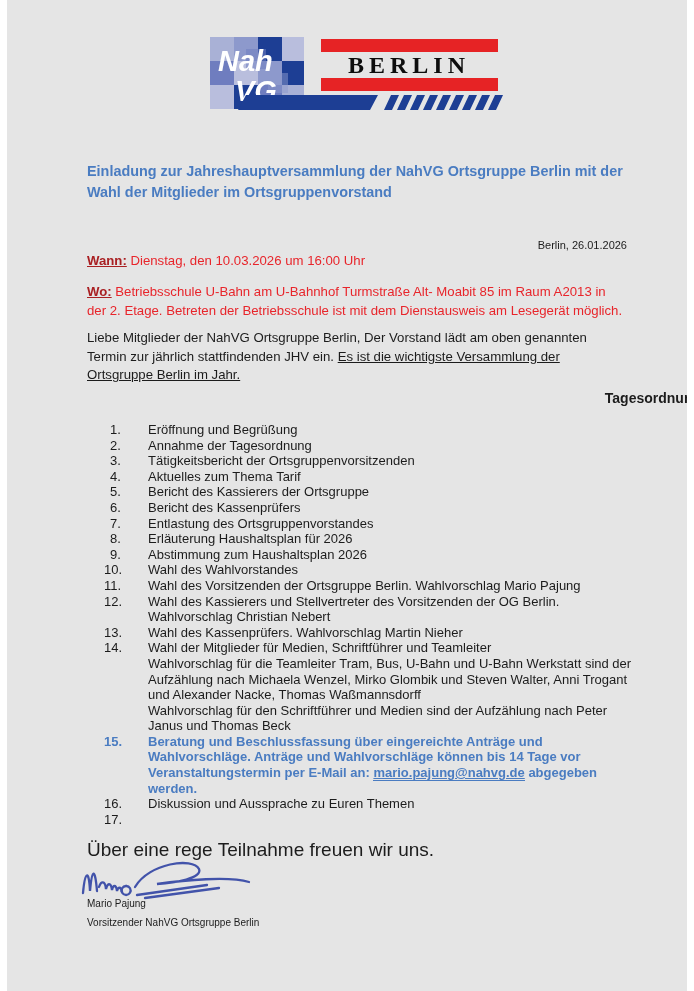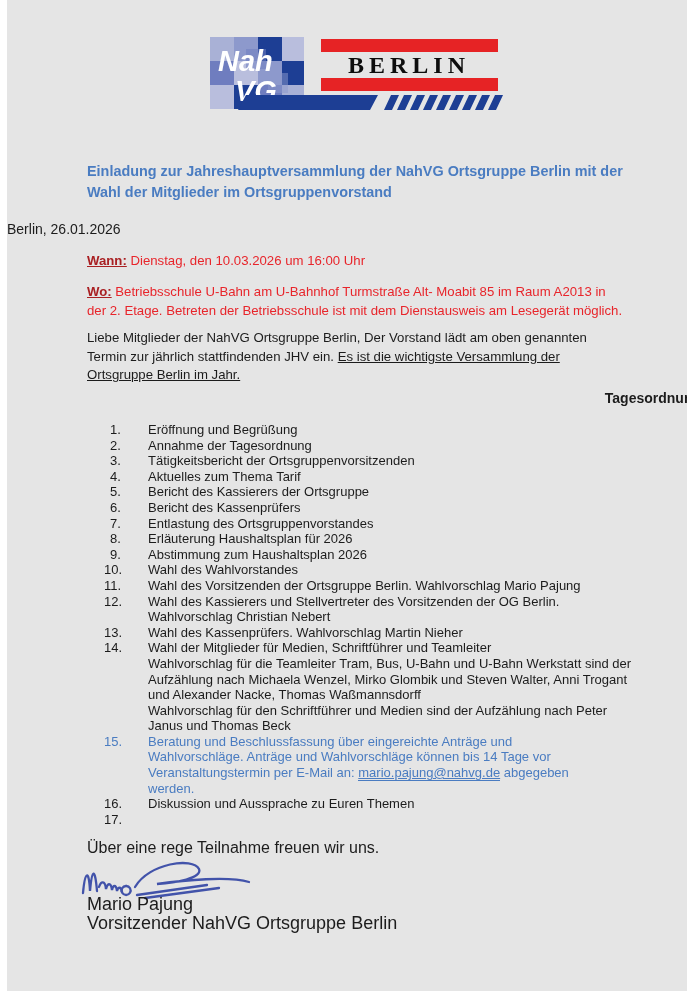--- a/index.html
+++ b/index.html
@@ -14,22 +14,22 @@
 
   .logo-wrap { left:201px; top:29px; width:300px; height:85px; }
 
   .letter-title {
     left:80px; top:139px; width:580px;
     font-size:14.4px; font-weight:bold; line-height:21px;
     color:var(--heading-blue, #4a7cc1);
     margin-top:22px;
   }
   .dateline {
-    left:0; top:220px; width:620px; text-align:left;
-    font-size:14px; line-height:18px;
+    left:0; top:236px; width:620px; text-align:right;
+    font-size:11px; line-height:18px;
   }
   .para { left:80px; width:585px; font-size:13.2px; line-height:18.5px; }
   .when-para  { top:252px; }
   .where-para { top:283px; }
   .intro-para { top:329px; }
 
   .red-label {
     color:var(--label-dark-red, #a92023);
     font-weight:bold; text-decoration:underline;
   }
@@ -40,29 +40,29 @@
     left:0; top:390px; width:694px; text-align:right;
     font-size:14px; font-weight:bold;
   }
   .agenda-list { left:80px; top:422px; width:585px; font-size:13px; line-height:15.6px; }
   .agenda-item { display:flex; align-items:flex-start; }
   .agenda-item .num {
     flex:0 0 61px; box-sizing:border-box; padding-left:23px;
   }
   .agenda-item .num.wide { padding-left:17px; }
   .agenda-item .txt { flex:1 1 auto; white-space:pre-wrap; }
-  .agenda-item.blue-item { color:var(--heading-blue, #4a7cc1); font-weight:normal; }
+  .agenda-item.blue-item { color:var(--heading-blue, #4a7cc1); font-weight:bold; }
   .email-link {
     text-decoration:underline; cursor:pointer;
     border-bottom:1px solid var(--heading-blue, #4a7cc1);
   }
 
-  .closing { left:80px; top:839px; font-size:16px; }
+  .closing { left:80px; top:839px; font-size:19px; }
   .signature-wrap { left:70px; top:855px; width:230px; height:48px; }
-  .sig-block { left:80px; top:895px; font-size:18px; line-height:18.5px; }
+  .sig-block { left:80px; top:895px; font-size:10px; line-height:18.5px; }
 
   svg text { font-family:"Liberation Sans", sans-serif; }
   svg text.serif { font-family:"Liberation Serif", serif; }
 </style>
 </head>
 <body>
 
 <div class="page">
 
   <div class="abs logo-wrap">

